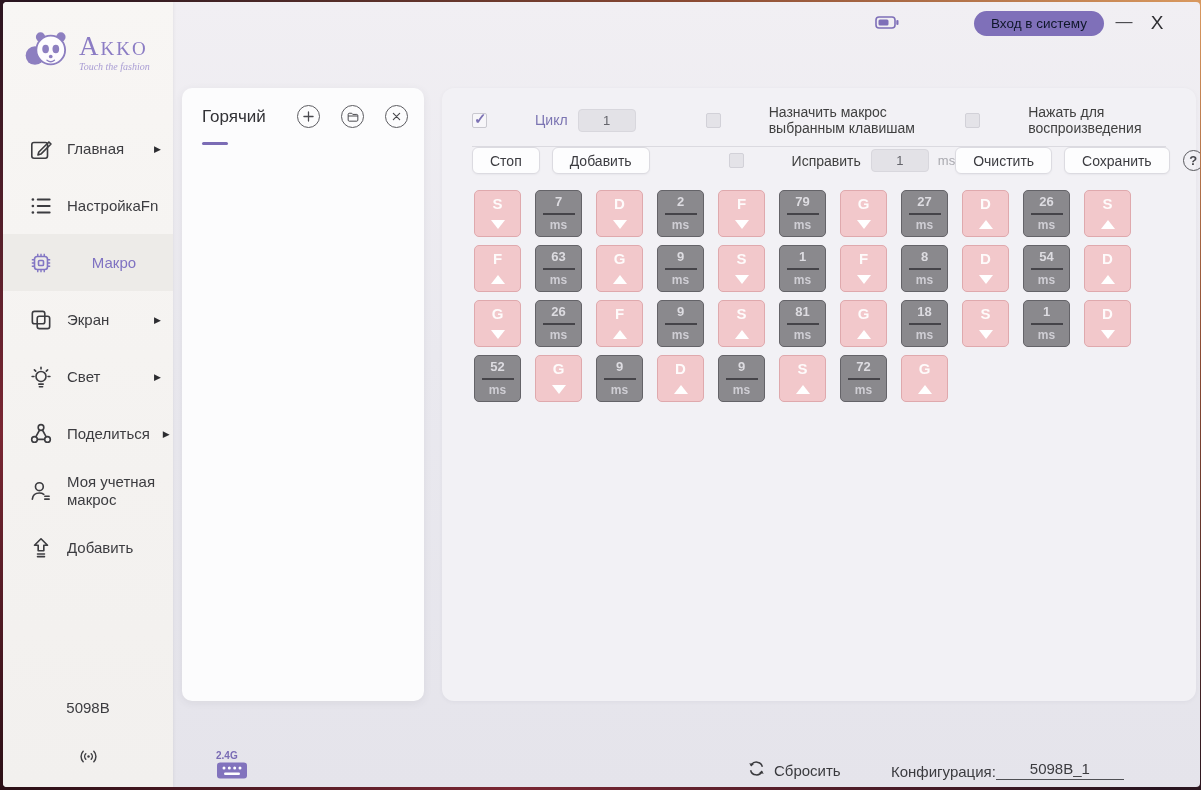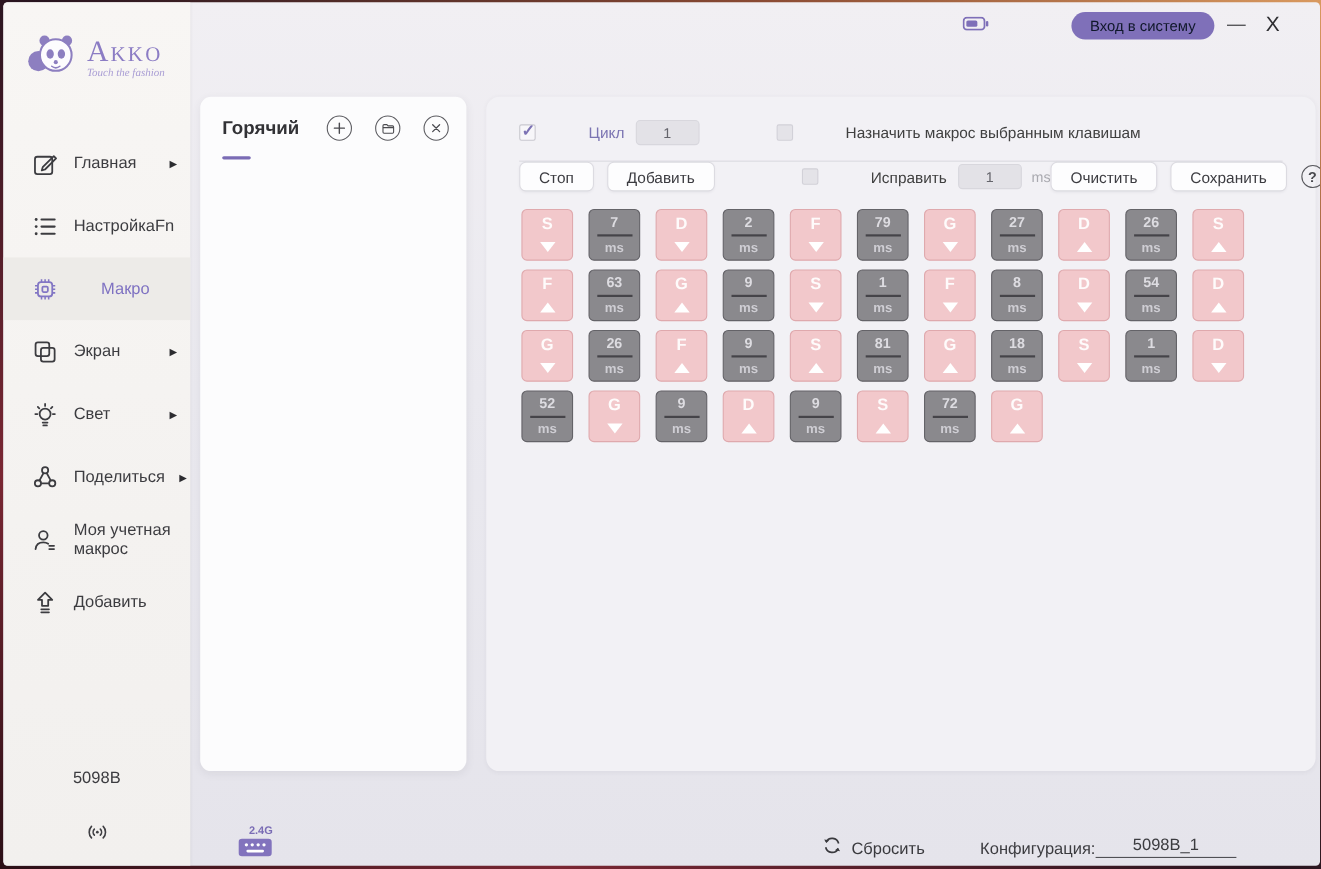--- a/index.html
+++ b/index.html
@@ -43,21 +43,21 @@
     display:flex; align-items:center; cursor:pointer; font-family:inherit;
   }
   .min-btn { position:absolute; left:1108px; top:6px; width:26px; height:28px; font-size:17px; color:#47474b; display:flex; align-items:center; justify-content:center; cursor:pointer; }
   .close-btn { position:absolute; left:1140px; top:7px; width:28px; height:28px; font-size:19px; color:#2e2e32; display:flex; align-items:center; justify-content:center; cursor:pointer; }
   
   .hot-panel {
     position:absolute; left:179px; top:86px; width:242px; height:613px;
     background:#fcfcfd; border-radius:10px; box-shadow:0 2px 8px rgba(60,60,80,0.08);
   }
   .hot-head { display:flex; align-items:center; padding:17px 16px 0 20px; }
-  .hot-title { font-size:17px; font-weight:bold; color:#323236; }
+  .hot-title { font-size:17px; font-weight:normal; color:#323236; }
   .hot-icons { margin-left:auto; display:flex; gap:21px; }
   .circle-btn {
     width:23px; height:23px; border:1.2px solid #5c5c61; border-radius:50%;
     display:flex; align-items:center; justify-content:center; color:#4a4a4f; cursor:pointer; background:transparent;
   }
   .hot-underline { width:26px; height:3px; background:#7b6cb5; border-radius:2px; margin:14px 0 0 20px; }
   
   .editor-panel {
     position:absolute; left:439px; top:86px; width:754px; height:613px;
     background:#f2f1f5; border-radius:12px; padding:0 30px;
@@ -104,21 +104,21 @@
   .cell.key { background:#f2c8cb; border:1px solid #dfa9ad; justify-content:space-between; padding:4px 0 7px; }
   .kletter { font-size:15px; font-weight:bold; color:#fefbfb; }
   .tri { width:0; height:0; border-left:7px solid transparent; border-right:7px solid transparent; }
   .tri.down { border-top:9px solid #fff; }
   .tri.up { border-bottom:9px solid #fff; }
   .cell.delay { background:#8a898d; border:1px solid #646368; padding:3px 0 4px; justify-content:space-between; }
   .dnum { font-size:13px; font-weight:bold; color:#dddce1; }
   .dline { width:32px; height:2px; background:#454449; }
   .dunit { font-size:12px; font-weight:bold; color:#cfced4; }
   
-  .conn { position:absolute; left:213px; top:749px; display:flex; flex-direction:column; align-items:flex-end; cursor:pointer; }
+  .conn { position:absolute; left:213px; top:749px; display:flex; flex-direction:column; align-items:flex-start; cursor:pointer; }
   .conn-label { font-size:10px; font-weight:bold; color:#7a6cb5; line-height:1; }
   .reset-group { position:absolute; left:744px; top:757px; display:flex; align-items:center; gap:8px; cursor:pointer; }
   .reset-label { font-size:15px; color:#3a3a3e; }
   .config-group { position:absolute; left:888px; top:758px; display:flex; align-items:flex-end; }
   .config-label { font-size:15px; color:#3c3c40; }
   .config-input {
     width:128px; border:none; border-bottom:1px solid #505055; background:transparent;
     text-align:center; font-size:15px; color:#3c3c40; font-family:inherit; padding-bottom:2px;
   }
 </style>
@@ -277,20 +277,24 @@
   <section class="editor-panel">
     <div class="row1">
       <span class="chk-group">
         <span class="checkbox checked"></span>
         <span class="chk-label accent">Цикл</span>
       </span>
       <input class="num-input" value="1" style="">
       <span class="chk-group assign-group">
         <span class="checkbox"></span>
         <span class="chk-label">Назначить макрос выбранным клавишам</span>
+      </span>
+      <span class="chk-group play-group">
+        <span class="checkbox"></span>
+        <span class="chk-label">Нажать для воспроизведения</span>
       </span>
     </div>
     <div class="divider"></div>
     <div class="row2">
       <button class="btn">Стоп</button>
       <button class="btn">Добавить</button>
       <span class="chk-group fix-group">
         <span class="checkbox"></span>
         <span class="chk-label">Исправить</span>
       </span>

